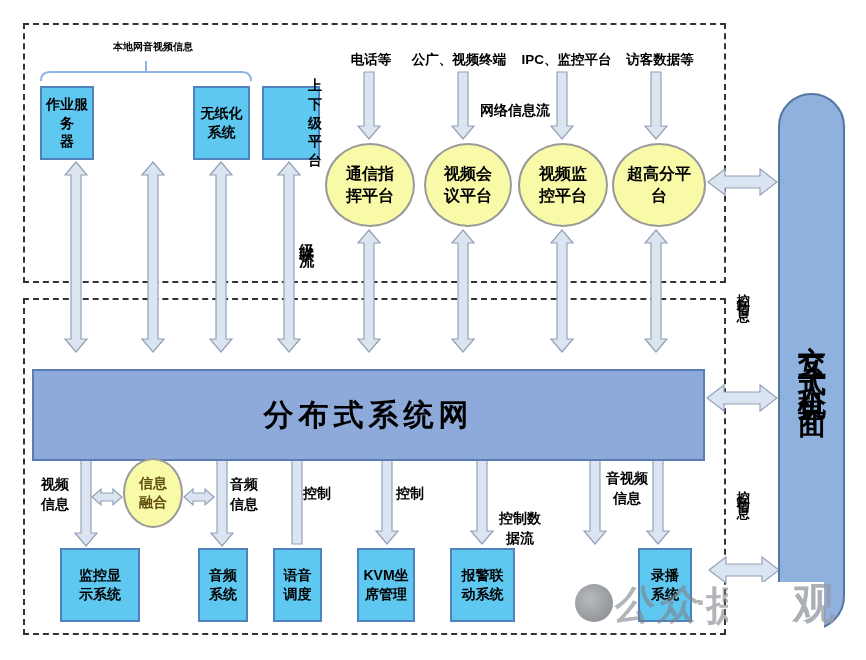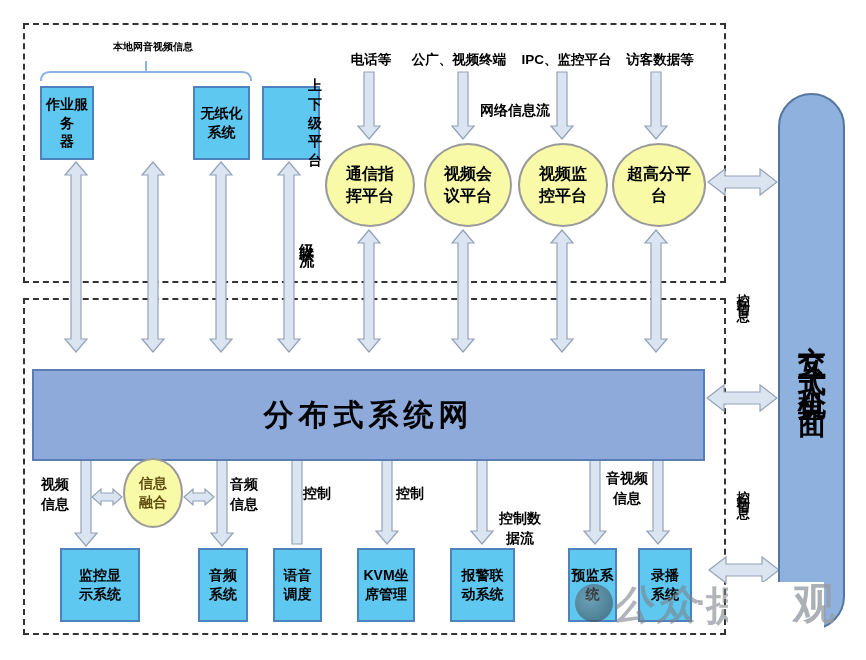--- a/index.html
+++ b/index.html
@@ -131,22 +131,20 @@
   <div class="abs cbox" style="left:60px;top:548px;width:80px;height:74px;">监控显
 示系统</div>
   <div class="abs cbox" style="left:198px;top:548px;width:50px;height:74px;">音频
 系统</div>
   <div class="abs cbox" style="left:273px;top:548px;width:49px;height:74px;">语音
 调度</div>
   <div class="abs cbox" style="left:357px;top:548px;width:58px;height:74px;">KVM坐
 席管理</div>
   <div class="abs cbox" style="left:450px;top:548px;width:65px;height:74px;text-align:center;">报警联
 动系统</div>
-  <div class="abs cbox" style="left:568px;top:548px;width:49px;height:74px;">预监系
-统</div>
   <div class="abs cbox" style="left:638px;top:548px;width:54px;height:74px;">录播
 系统</div>
 
   <div class="abs wm-logo" style="left:575px;top:584px;width:38px;height:38px;"></div>
   <div class="abs wm-gray" style="left:612px;top:577px;font-size:40px;letter-spacing:4px;font-style:italic;">公众</div>
   <div class="abs wm-gray" style="left:696px;top:584px;font-size:32px;">·</div>
   <div class="abs wm-gray" style="left:706px;top:578px;font-size:40px;z-index:3;">提</div>
   <div class="abs wm-patch" style="left:728px;top:582px;width:96px;height:52px;"></div>
   <div class="abs wm-gray" style="left:793px;top:576px;font-size:42px;color:rgba(150,156,165,0.8);">观</div>
 

